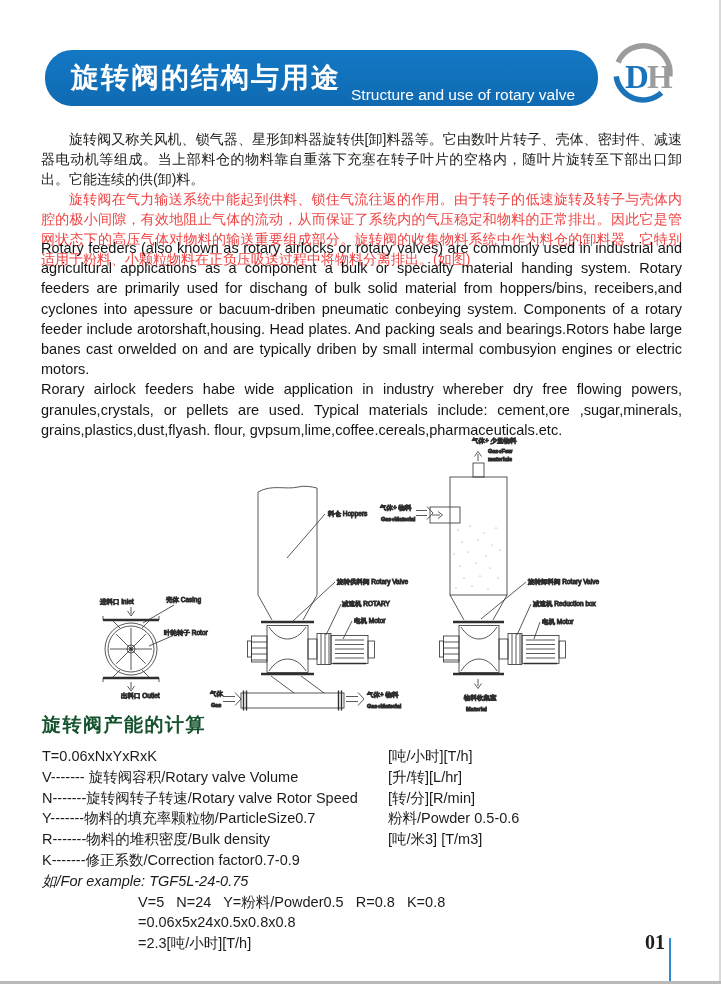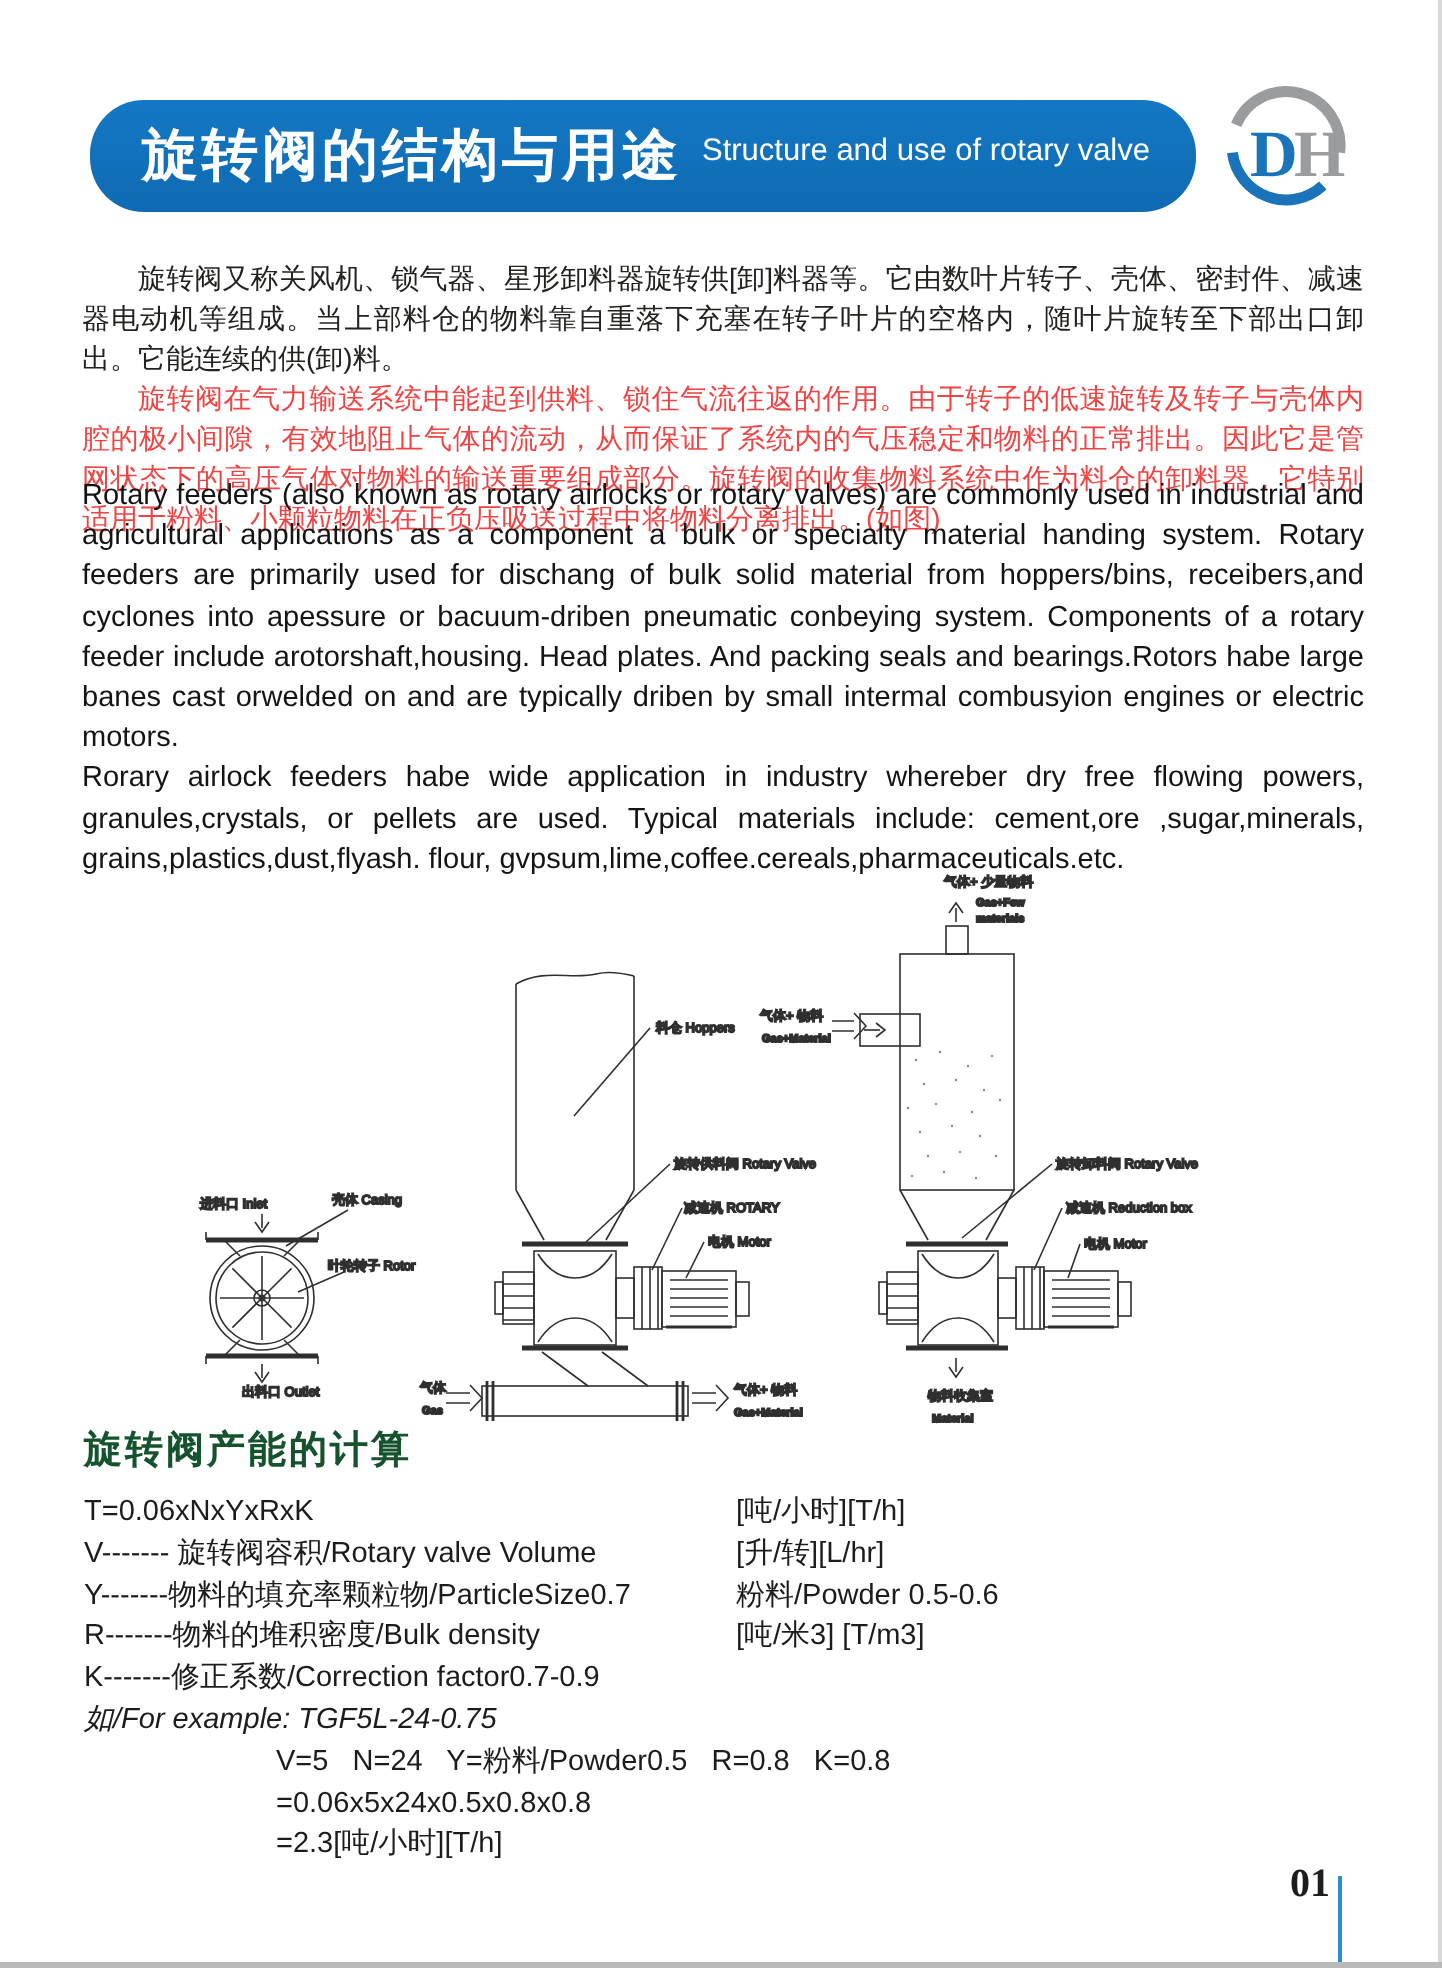--- a/index.html
+++ b/index.html
@@ -4,21 +4,21 @@
 <style>
   html,body{margin:0;padding:0;background:#fff;}
   .page{position:relative;width:721px;height:984px;background:#ffffff;overflow:hidden;
         font-family:"Liberation Sans",sans-serif;}
   .edge-right{position:absolute;right:0;top:0;width:2px;height:100%;background:#d9d9d9;}
   .edge-bottom{position:absolute;left:0;bottom:0;width:100%;height:3px;background:#b9b9b9;}
 
   
   .banner{position:absolute;left:45px;top:50px;width:553px;height:56px;
           background:linear-gradient(180deg,#1478c4,#0f6ab2);border-radius:27px;
-          display:flex;align-items:center;padding-left:26px;box-sizing:border-box;}
+          display:flex;align-items:flex-end;padding-left:26px;box-sizing:border-box;}
   .banner-zh{color:#fff;font-size:28px;font-weight:bold;letter-spacing:2px;line-height:56px;}
   .banner-en{color:#fff;font-size:15.5px;margin-left:10px;position:relative;top:-2px;}
 
   .logo{position:absolute;left:606px;top:40px;width:94px;height:70px;}
   .logo text{font-family:"Liberation Serif",serif;font-weight:bold;font-size:33px;}
 
   
   .intro{position:absolute;left:41px;top:129px;width:641px;font-size:14px;line-height:20px;
          color:#24221f;text-align:justify;}
   .intro p{margin:0;text-indent:2em;}
@@ -34,21 +34,21 @@
   .diagrams text.en{font-size:5.5px;font-weight:bold;}
   .ln{stroke:#2f2f2f;stroke-width:0.8;fill:none;}
   .thick{stroke-width:2.4;}
   .med{stroke-width:1.4;}
   .dot{fill:#8a8a8a;stroke:none;}
 
   
   .calc-heading{position:absolute;left:42px;top:712px;font-size:19px;font-weight:bold;
                 color:#14532d;letter-spacing:1.5px;font-family:Liberation Mono, monospace;}
   .calc{position:absolute;left:42px;top:746px;width:630px;font-size:14.5px;color:#1c1c1c;}
-  .calc-row{display:grid;grid-template-columns:326px 1fr;line-height:20.8px;white-space:pre;}
+  .calc-row{display:grid;grid-template-columns:326px 1fr;line-height:20.8px;white-space:pre;gap:20px;}
   .example-intro{line-height:20.8px;white-space:pre;font-style:italic;}
   .example-line{line-height:20.8px;white-space:pre;padding-left:96px;}
 
   
   .page-num{position:absolute;left:645px;top:931px;font-family:"Liberation Serif",serif;
             font-weight:bold;font-size:20px;color:#1d1d1d;}
   .page-num-line{position:absolute;left:669px;top:938px;width:2px;height:46px;background:#2a8dd4;}
 </style>
 </head>
 <body>
@@ -219,20 +219,24 @@
   <div class="calc" data-name="calc-section">
     <div class="calc-row" data-name="calc-row">
       <span data-name="calc-formula">T=0.06xNxYxRxK</span>
       <span data-name="calc-unit">[吨/小时][T/h]</span>
     </div>
     <div class="calc-row" data-name="calc-row">
       <span data-name="calc-term">V------- 旋转阀容积/Rotary valve Volume</span>
       <span data-name="calc-unit">[升/转][L/hr]</span>
     </div>
     <div class="calc-row" data-name="calc-row">
+      <span data-name="calc-term">N-------旋转阀转子转速/Rotary valve Rotor Speed</span>
+      <span data-name="calc-unit">[转/分][R/min]</span>
+    </div>
+    <div class="calc-row" data-name="calc-row">
       <span data-name="calc-term">Y-------物料的填充率颗粒物/ParticleSize0.7</span>
       <span data-name="calc-unit">粉料/Powder 0.5-0.6</span>
     </div>
     <div class="calc-row" data-name="calc-row">
       <span data-name="calc-term">R-------物料的堆积密度/Bulk density</span>
       <span data-name="calc-unit">[吨/米3] [T/m3]</span>
     </div>
     <div class="calc-row" data-name="calc-row">
       <span data-name="calc-term">K-------修正系数/Correction factor0.7-0.9</span>
       <span data-name="calc-unit"></span>

